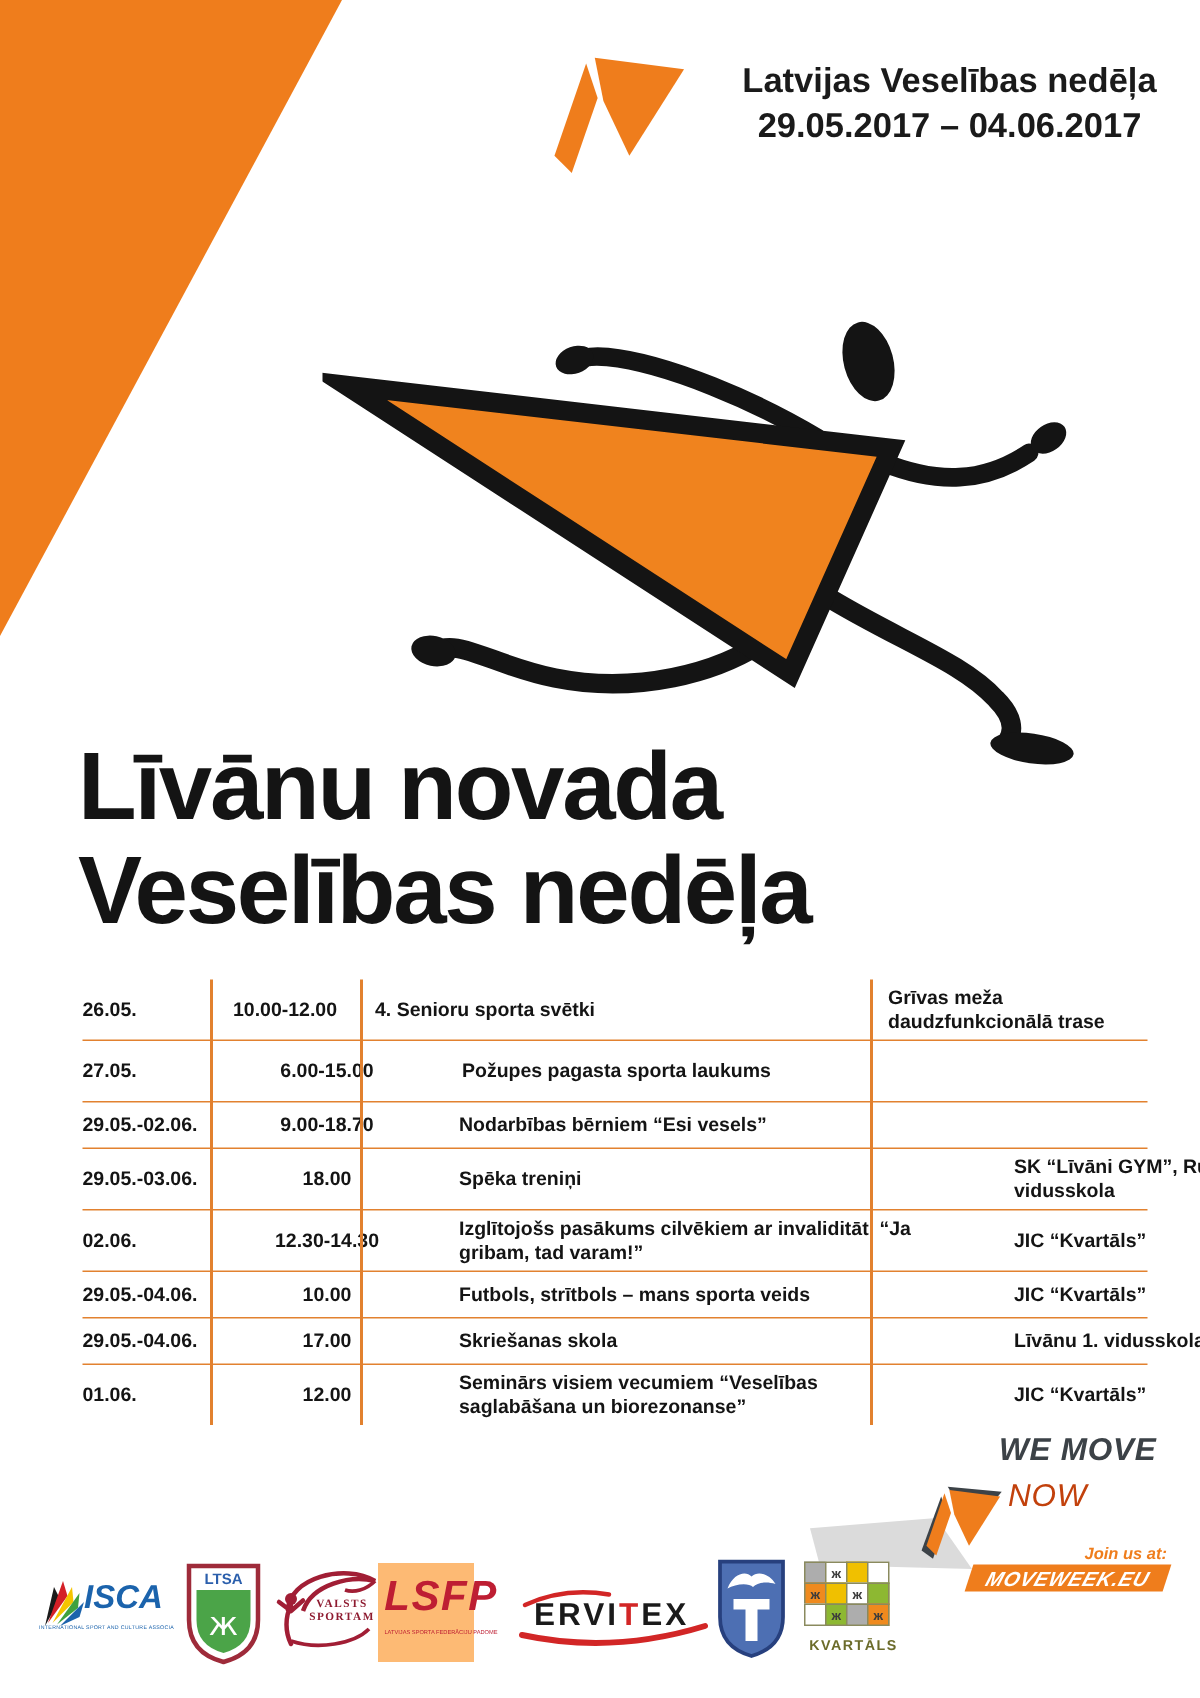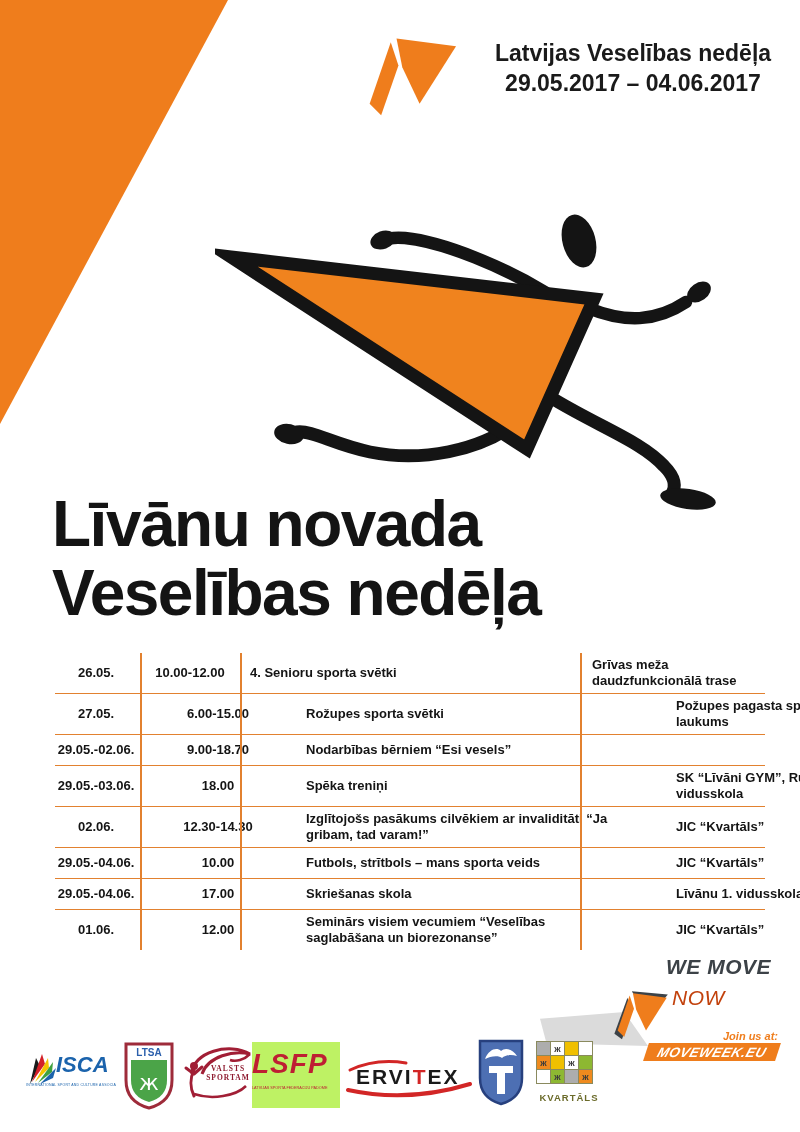--- a/index.html
+++ b/index.html
@@ -19,21 +19,21 @@
   .main-title{left:52px;top:490px;font-weight:bold;font-size:64px;line-height:69px;
               letter-spacing:-1.5px;color:#141414;}
 
   
   .table{left:55px;top:653px;width:710px;}
   .trow{display:grid;grid-template-columns:85px 100px 340px 185px;align-items:center;
         font-weight:bold;font-size:13px;line-height:1.25;color:#141414;}
   .trow.tall{min-height:40px;}
   .trow.short{min-height:30px;}
   .trow + .trow{border-top:1.5px solid #E2812F;gap:28px;}
-  .c-date{text-align:center;padding-right:3px;}
+  .c-date{text-align:left;padding-right:3px;}
   .c-time{text-align:center;}
   .c-event{padding:3px 10px;}
   .c-loc{padding:3px 4px 3px 12px;}
   .vline{position:absolute;top:0;bottom:0;width:1.5px;background:#E2812F;}
 
   
   .gray-stripe{left:540px;top:1012px;width:108px;height:34px;background:#DBDBDB;
                clip-path:polygon(0 20%,78% 0,100% 100%,6% 92%);}
   .nwm-now{left:672px;top:986px;font-size:21px;font-weight:normal;font-style:italic;
            color:#c2410c;letter-spacing:.5px;}
@@ -44,21 +44,21 @@
   .nwm-banner{left:646px;top:1043px;width:132px;height:18px;background:#EF7D1C;
               transform:skewX(-18deg);display:flex;align-items:center;justify-content:center;}
   .nwm-banner span{color:#fff;font-weight:bold;font-style:italic;font-size:13.5px;letter-spacing:.5px;}
 
   
   .isca{left:26px;top:1052px;width:90px;height:52px;}
   .isca-name{position:absolute;left:30px;top:0;color:#1B63AC;font-weight:bold;
              font-style:italic;font-size:22px;}
   .isca-cap{position:absolute;left:0;top:31px;width:90px;color:#1B63AC;font-size:3.5px;
             white-space:nowrap;overflow:hidden;letter-spacing:.2px;}
-  .lsfp{left:252px;top:1042px;width:88px;height:66px;background:#bef264;}
+  .lsfp{left:252px;top:1042px;width:64px;height:66px;background:#fdba74;text-align:center;}
   .lsfp-name{position:absolute;left:0;top:6px;width:84px;color:#BE1E33;font-weight:bold;
              font-style:italic;font-size:28px;letter-spacing:1px;}
   .lsfp-cap{position:absolute;left:0;top:44px;width:84px;color:#BE1E33;font-size:3.8px;
             white-space:nowrap;overflow:hidden;}
   .vs-text{position:absolute;left:24px;top:24px;width:52px;text-align:center;
            font-family:"Liberation Serif",serif;color:#8E1B30;font-size:7.5px;
            font-weight:bold;line-height:9px;letter-spacing:1px;}
   .ervitex{left:344px;top:1056px;width:130px;height:44px;}
   .erv-text{position:absolute;left:12px;top:9px;font-weight:bold;font-size:21px;
             letter-spacing:2px;color:#1a1a1a;}
@@ -120,21 +120,20 @@
 
     <div class="trow tall">
       <div class="c-date">26.05.</div>
       <div class="c-time">10.00-12.00</div>
       <div class="c-event">4. Senioru sporta svētki</div>
       <div class="c-loc">Grīvas meža daudzfunkcionālā trase</div>
     </div>
     <div class="trow tall">
       <div class="c-date">27.05.</div>
       <div class="c-time">6.00-15.00</div>
-      <div class="c-event">Rožupes sporta svētki</div>
       <div class="c-loc">Požupes pagasta sporta laukums</div>
     </div>
     <div class="trow short">
       <div class="c-date">29.05.-02.06.</div>
       <div class="c-time">9.00-18.70</div>
       <div class="c-event">Nodarbības bērniem “Esi vesels”</div>
     </div>
     <div class="trow tall">
       <div class="c-date">29.05.-03.06.</div>
       <div class="c-time">18.00</div>

